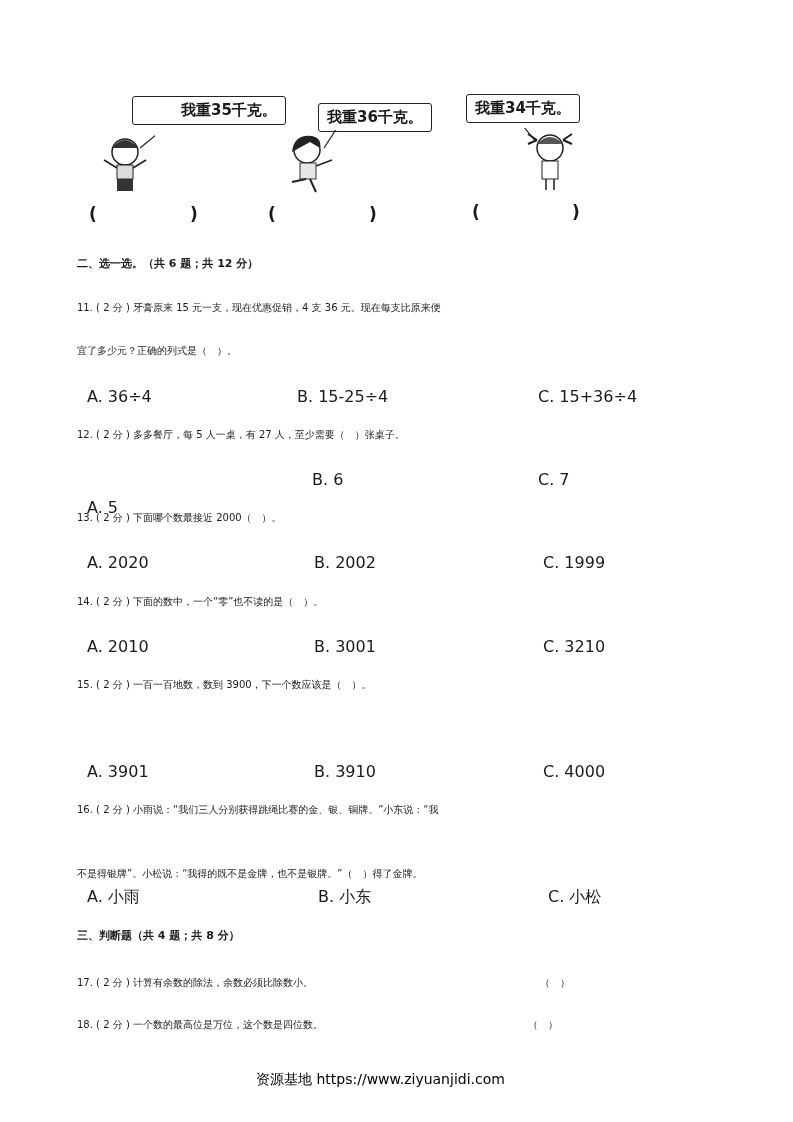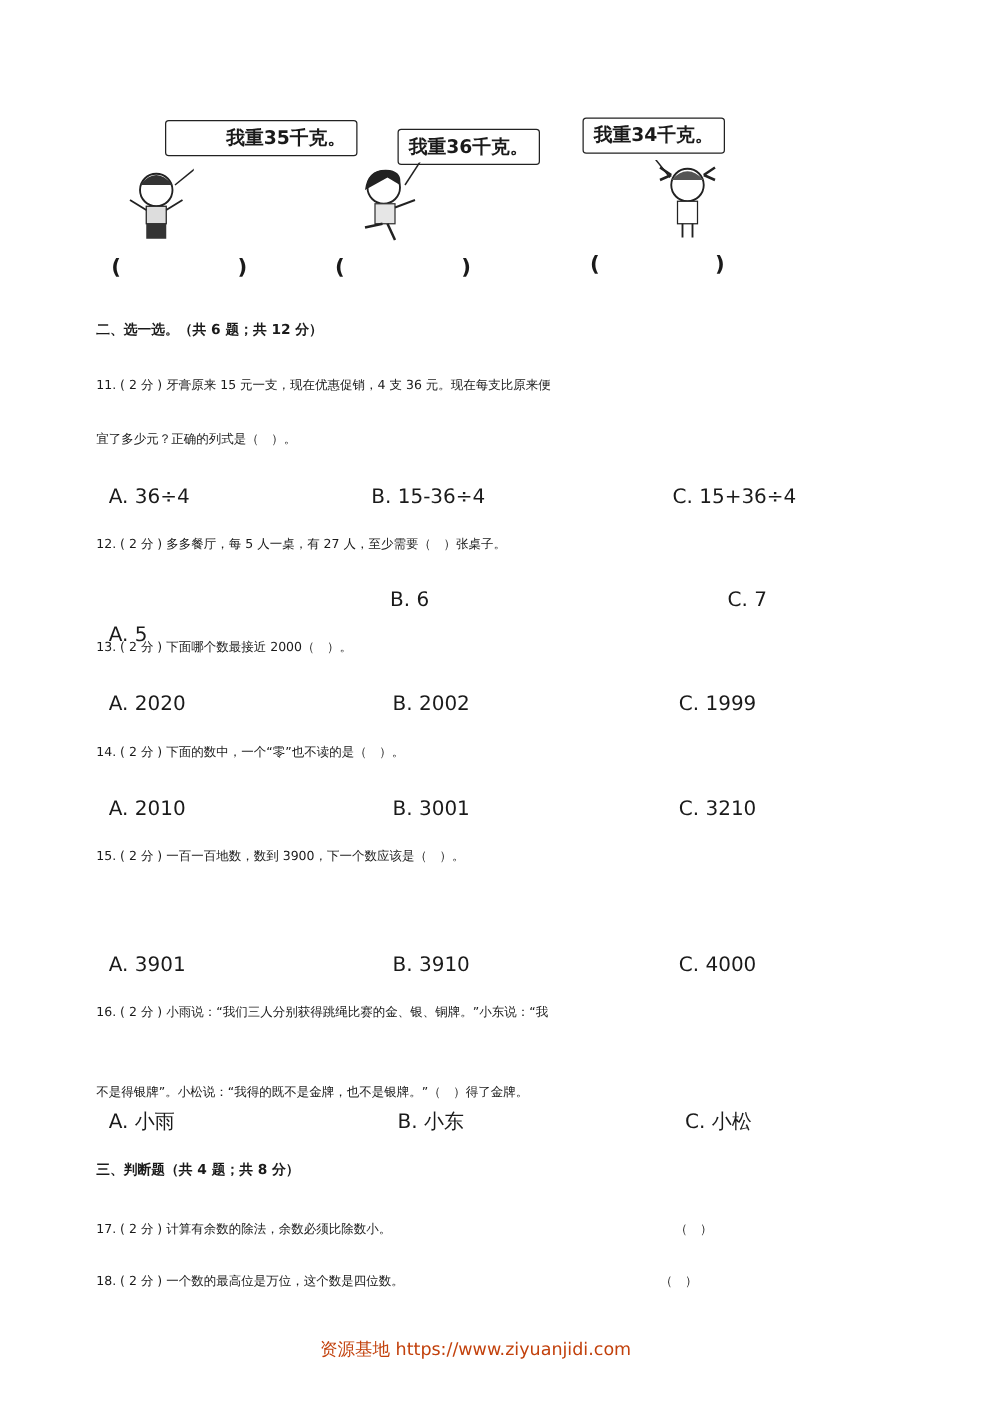--- a/index.html
+++ b/index.html
@@ -6,21 +6,21 @@
   body { width:793px; height:1122px; position:relative; overflow:hidden;
          font-family:"DejaVu Sans", "Liberation Sans", sans-serif; color:#1a1a1a; }
   .abs { position:absolute; white-space:nowrap; }
   .q { font-size:10px; }
   .opt { font-size:16px; }
   .sec { font-size:11px; font-weight:bold; }
   .bubble { position:absolute; border:1.5px solid #222; border-radius:3px; background:#fff;
             font-size:15px; font-weight:bold; padding:4px 8px; }
   .paren { position:absolute; font-size:17px; font-weight:bold; }
   .kid { position:absolute; }
-  .footer { font-size:14px; color:#c2410c; }
+  .footer { font-size:14px; color:#000000; }
 </style>
 </head>
 <body>
 
 <div>
   <div class="bubble" style="left:132px;top:96px;padding-left:48px;">我重35千克。</div>
   <svg class="kid" style="left:100px;top:130px;" width="55" height="65">
     <line x1="72" y1="-8" x2="40" y2="18" stroke="#222" stroke-width="1.2"></line>
     <circle cx="25" cy="22" r="13" fill="#fff" stroke="#222" stroke-width="1.5"></circle>
     <path d="M12 18 Q25 2 38 18" fill="#333"></path>
@@ -66,33 +66,33 @@
 <div class="abs sec" style="left:77px;top:256px;">二、选一选。（共 6 题；共 12 分）</div>
 
 <div>
   <div class="abs q" style="left:77px;top:301px;">
     <span>11.</span>
     <span>( 2 分 )</span>
     <span>牙膏原来 15 元一支，现在优惠促销，4 支 36 元。现在每支比原来便</span>
   </div>
   <div class="abs q" style="left:77px;top:344px;">宜了多少元？正确的列式是（　）。</div>
   <div class="abs opt" style="left:87px;top:387px;">A. 36÷4</div>
-  <div class="abs opt" style="left:297px;top:387px;">B. 15-36÷4</div>
+  <div class="abs opt" style="left:297px;top:387px;">B. 15-25÷4</div>
   <div class="abs opt" style="left:538px;top:387px;">C. 15+36÷4</div>
 </div>
 
 <div>
   <div class="abs q" style="left:77px;top:428px;">
     <span>12.</span>
     <span>( 2 分 )</span>
     <span>多多餐厅，每 5 人一桌，有 27 人，至少需要（　）张桌子。</span>
   </div>
   <div class="abs opt" style="left:87px;top:498px;">A. 5</div>
   <div class="abs opt" style="left:312px;top:470px;">B. 6</div>
-  <div class="abs opt" style="left:538px;top:470px;margin-left:44px;">C. 7</div>
+  <div class="abs opt" style="left:538px;top:470px;">C. 7</div>
 </div>
 
 <div>
   <div class="abs q" style="left:77px;top:511px;">
     <span>13.</span>
     <span>( 2 分 )</span>
     <span>下面哪个数最接近 2000（　）。</span>
   </div>
   <div class="abs opt" style="left:87px;top:553px;">A. 2020</div>
   <div class="abs opt" style="left:314px;top:553px;">B. 2002</div>

